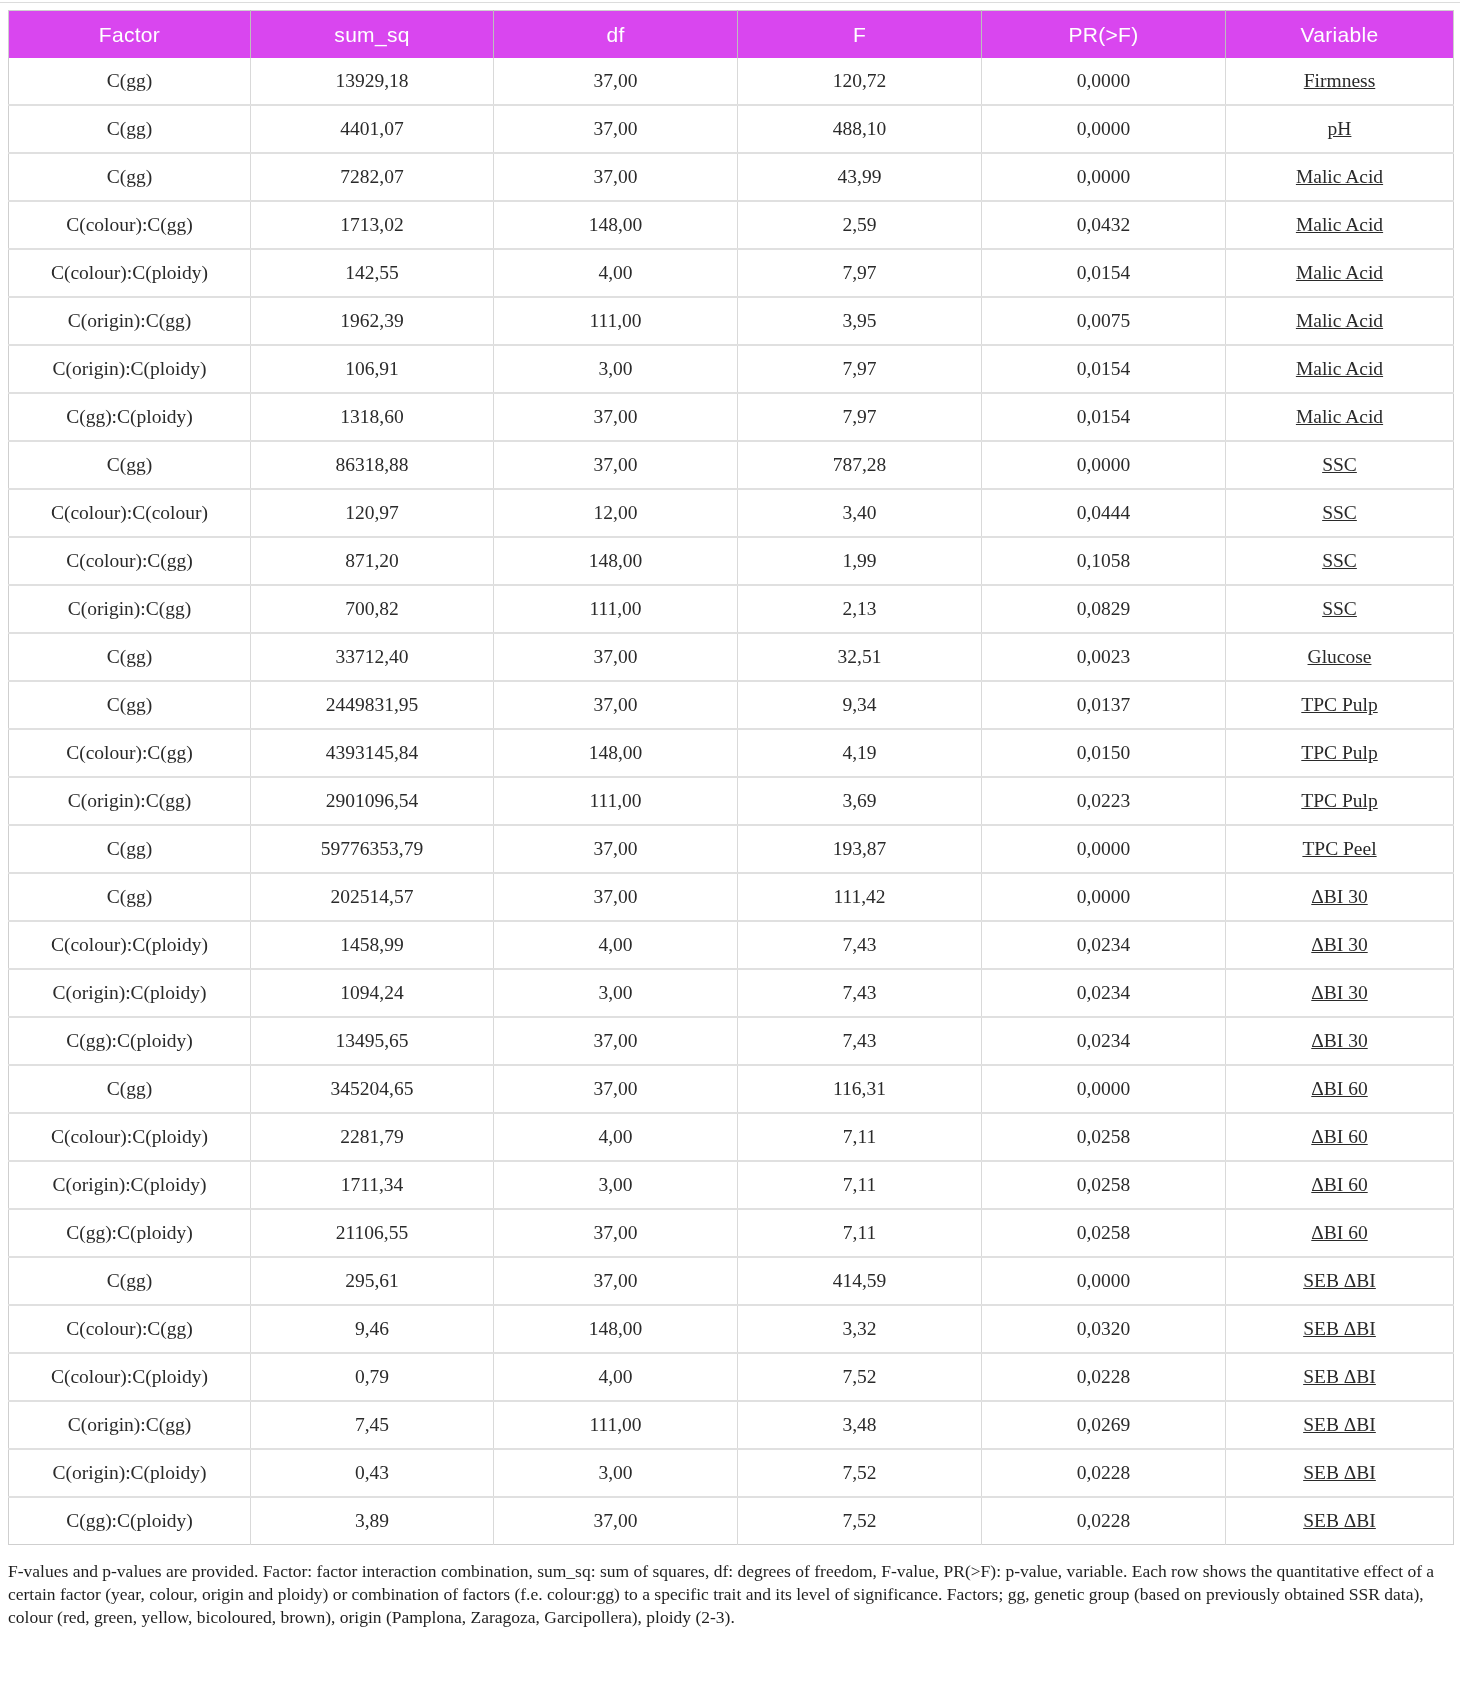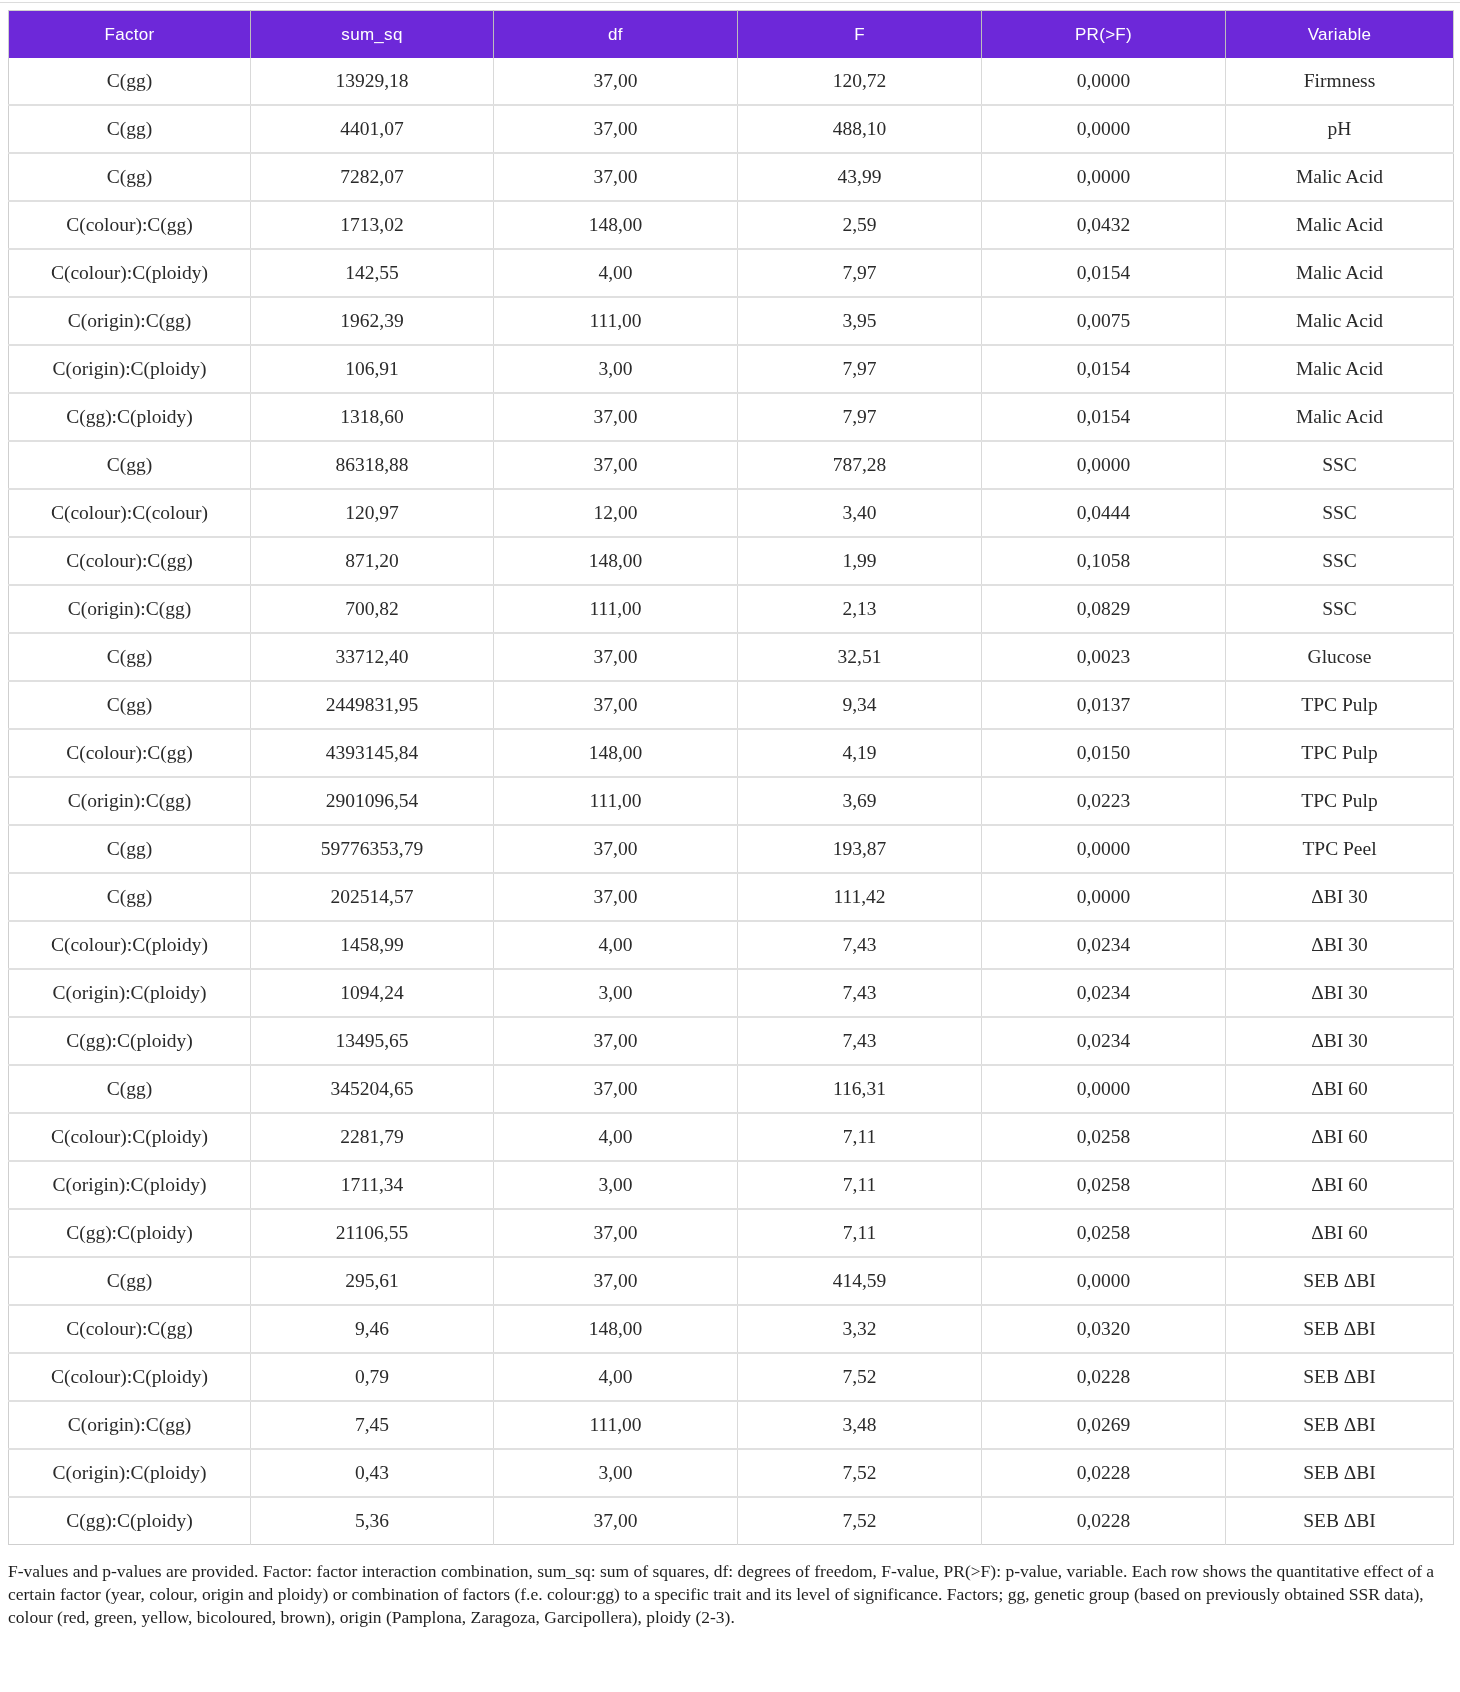--- a/index.html
+++ b/index.html
@@ -25,46 +25,46 @@
   .table-wrap {
     margin: 10px 7px 0 8px;
   }
   table.stats-table {
     border-collapse: collapse;
     table-layout: fixed;
     width: 1445px;
     border: 1px solid #cfcfcf;
   }
   table.stats-table thead th {
-    background: #6d28d9;
+    background: #d946ef;
     color: #ffffff;
     font-family: "Liberation Sans", sans-serif;
     font-weight: normal;
-    font-size: 17px;
+    font-size: 21px;
     height: 45px;
     text-align: center;
     vertical-align: middle;
     border-right: 1px solid #bdbdbd;
     letter-spacing: 0.3px;
   }
   table.stats-table thead th:last-child { border-right: none; }
   table.stats-table tbody td {
     font-size: 19.5px;
     text-align: center;
     vertical-align: middle;
     height: 46px;
     border-top: 2px solid #e0e0e0;
     border-right: 1px solid #d9d9d9;
     color: #2a2a2a;
     padding: 0 4px;
     overflow: hidden;
     white-space: nowrap;
   }
   table.stats-table tbody tr:first-child td { border-top: none; }
-  table.stats-table tbody td:last-child { border-right: none; }
+  table.stats-table tbody td:last-child { border-right: none; text-decoration: underline; }
   table.stats-table tbody td.factor {
   }
   .footnote {
     margin: 15px 8px 12px 8px;
     font-size: 17.5px;
     line-height: 1.32;
     color: #1f1f1f;
     text-align: left;
   }
 </style>
@@ -329,21 +329,21 @@
         <tr>
           <td class="factor">C(origin):C(ploidy)</td>
           <td>0,43</td>
           <td>3,00</td>
           <td>7,52</td>
           <td>0,0228</td>
           <td>SEB ΔBI</td>
         </tr>
         <tr>
           <td class="factor">C(gg):C(ploidy)</td>
-          <td>5,36</td>
+          <td>3,89</td>
           <td>37,00</td>
           <td>7,52</td>
           <td>0,0228</td>
           <td>SEB ΔBI</td>
         </tr>
       </tbody>
   </table>
 </div>
 
 <p class="footnote">F-values and p-values are provided. Factor: factor interaction combination, sum_sq: sum of squares, df: degrees of freedom, F-value, PR(&gt;F): p-value, variable. Each row shows the quantitative effect of a certain factor (year, colour, origin and ploidy) or combination of factors (f.e. colour:gg) to a specific trait and its level of significance. Factors; gg, genetic group (based on previously obtained SSR data), colour (red, green, yellow, bicoloured, brown), origin (Pamplona, Zaragoza, Garcipollera), ploidy (2-3).</p>

